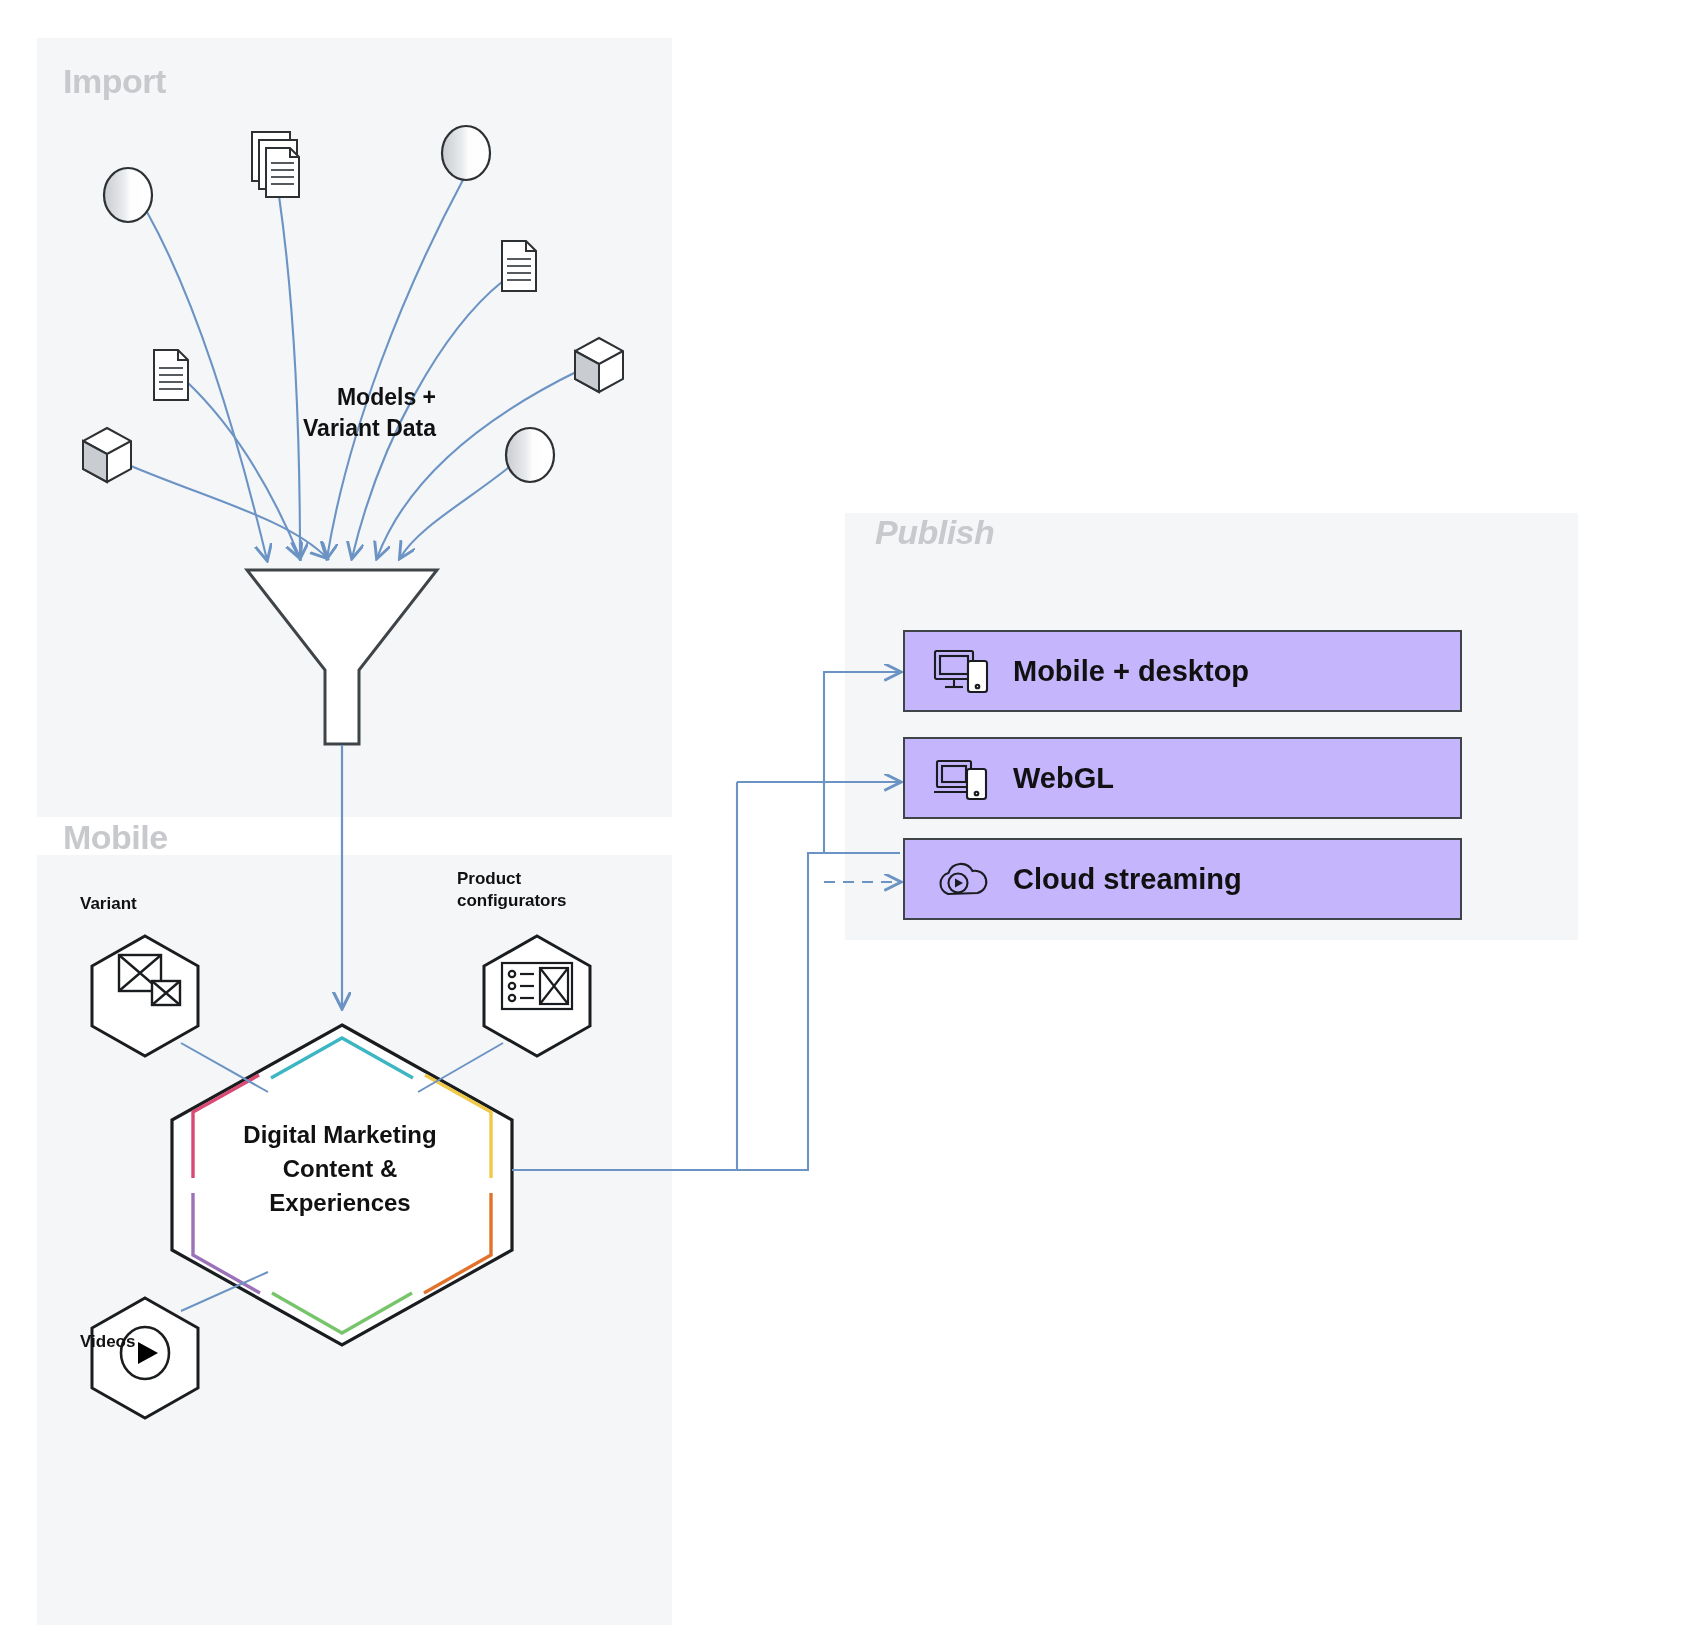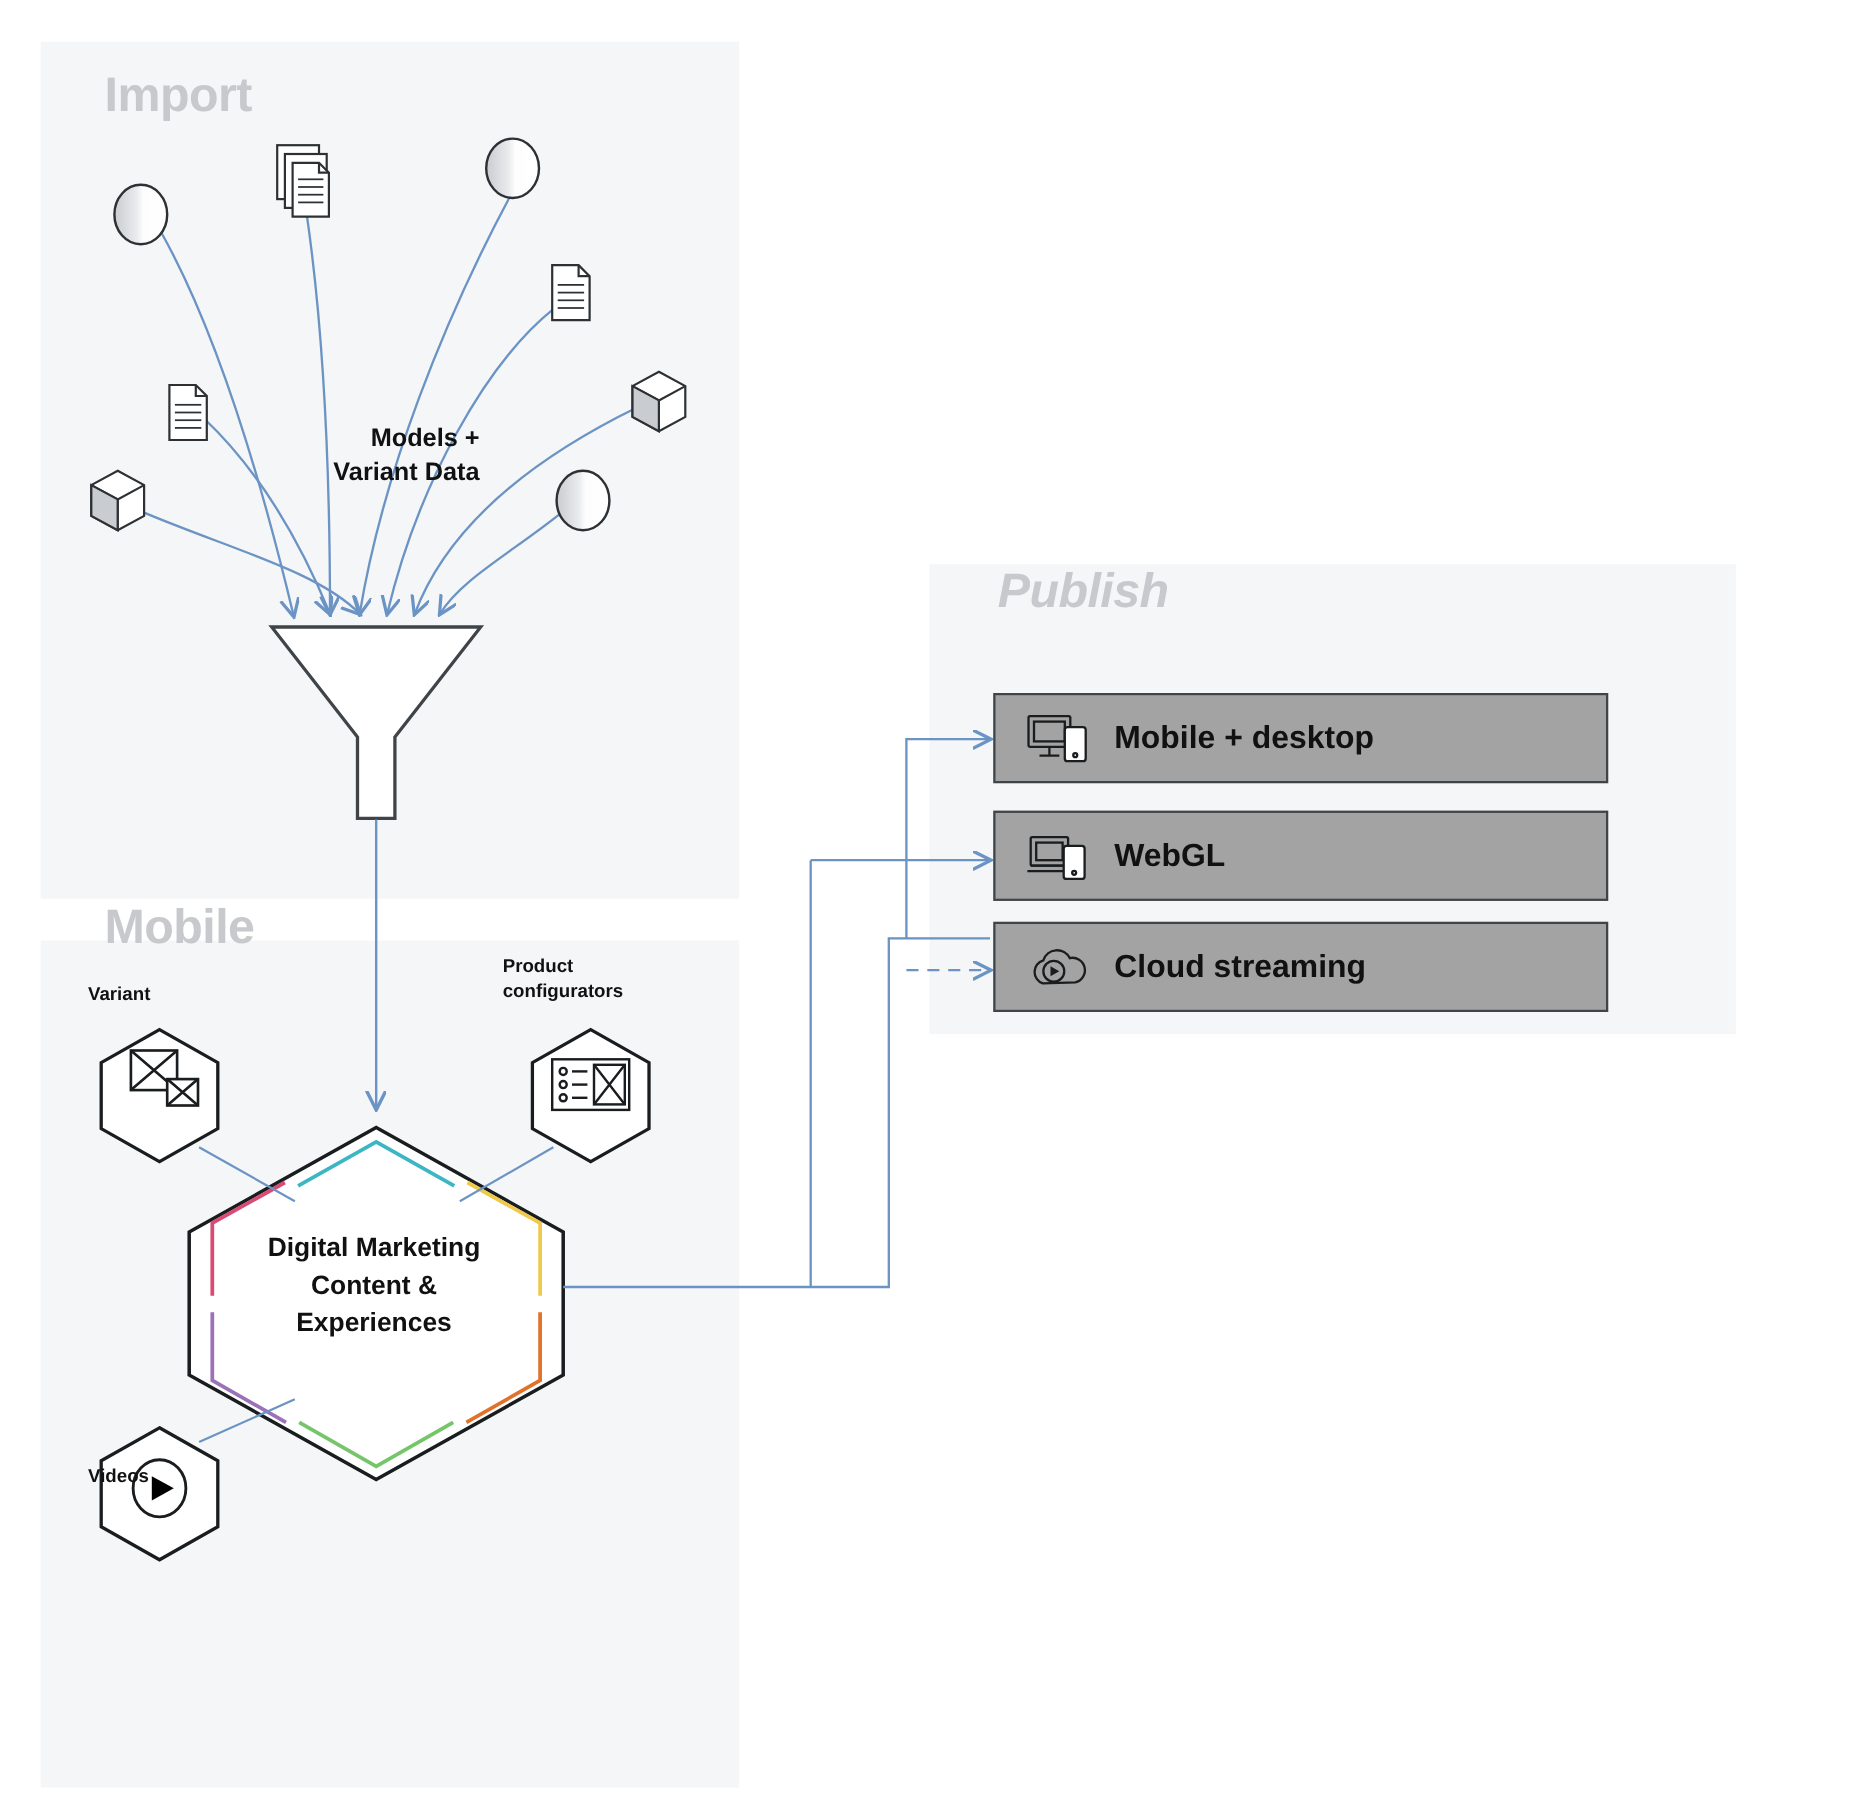--- a/index.html
+++ b/index.html
@@ -23,26 +23,25 @@
   .panel {
     position: absolute;
     background: #f4f6f8;
   }
   #panel-import { left: 37px;  top: 38px;   width: 635px; height: 779px; }
   #panel-create { left: 37px;  top: 855px;  width: 635px; height: 770px; }
   #panel-publish{ left: 845px; top: 513px;  width: 733px; height: 427px; }
 
   .panel-title {
     position: absolute;
-    font-size: 44px;
+    font-size: 34px;
     font-weight: bold;
     color: #c7c9cc;
     letter-spacing: -0.5px;
     white-space: nowrap;
-    margin-left: 32px;
   }
   #title-import { left: 63px;  top: 62px; }
   #title-create { left: 63px;  top: 818px; }
   #title-publish{ left: 875px; top: 513px; font-style: italic; }
 
   .funnel-label {
     position: absolute;
     left: 246px;
     top: 382px;
     width: 190px;
@@ -78,21 +77,21 @@
     color: #111;
     line-height: 1.42;
     white-space: pre-line;
   }
 
   .pub-card {
     position: absolute;
     left: 903px;
     width: 559px;
     height: 82px;
-    background: #a3a3a3;
+    background: #c4b5fd;
     border: 2px solid #3f4448;
     box-sizing: border-box;
     display: flex;
     align-items: center;
   }
   #pub-card-0 { top: 630px; }
   #pub-card-1 { top: 737px; }
   #pub-card-2 { top: 838px; }
 
   .pub-icon {

